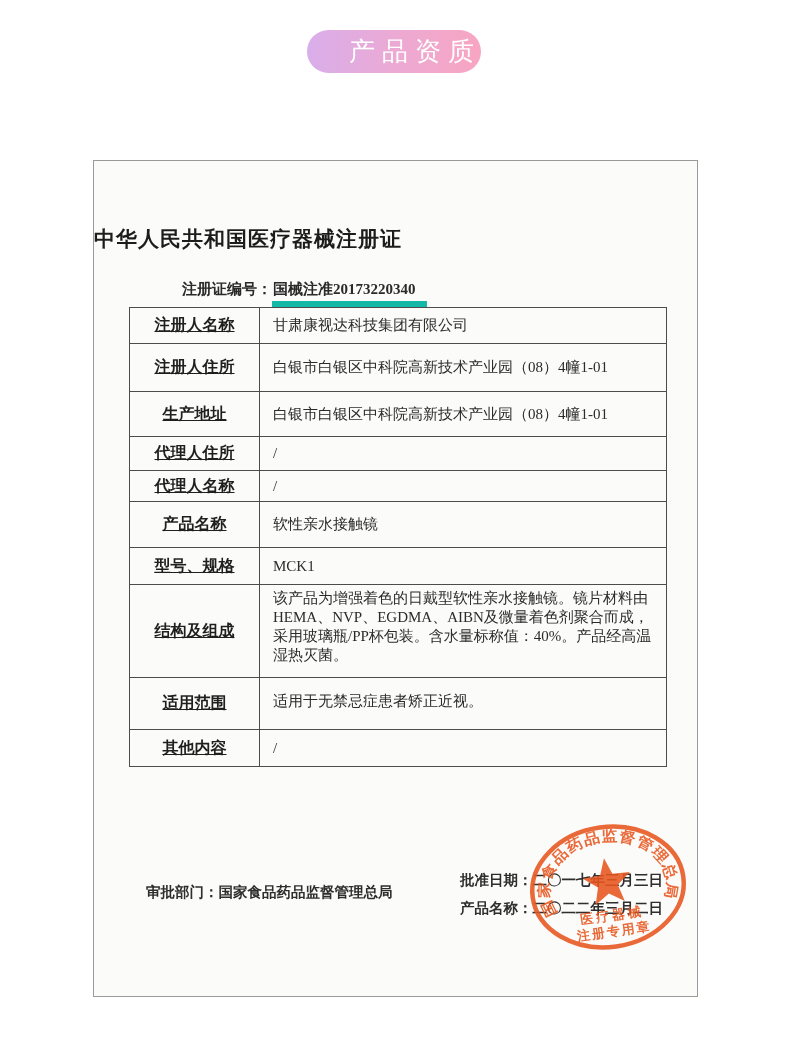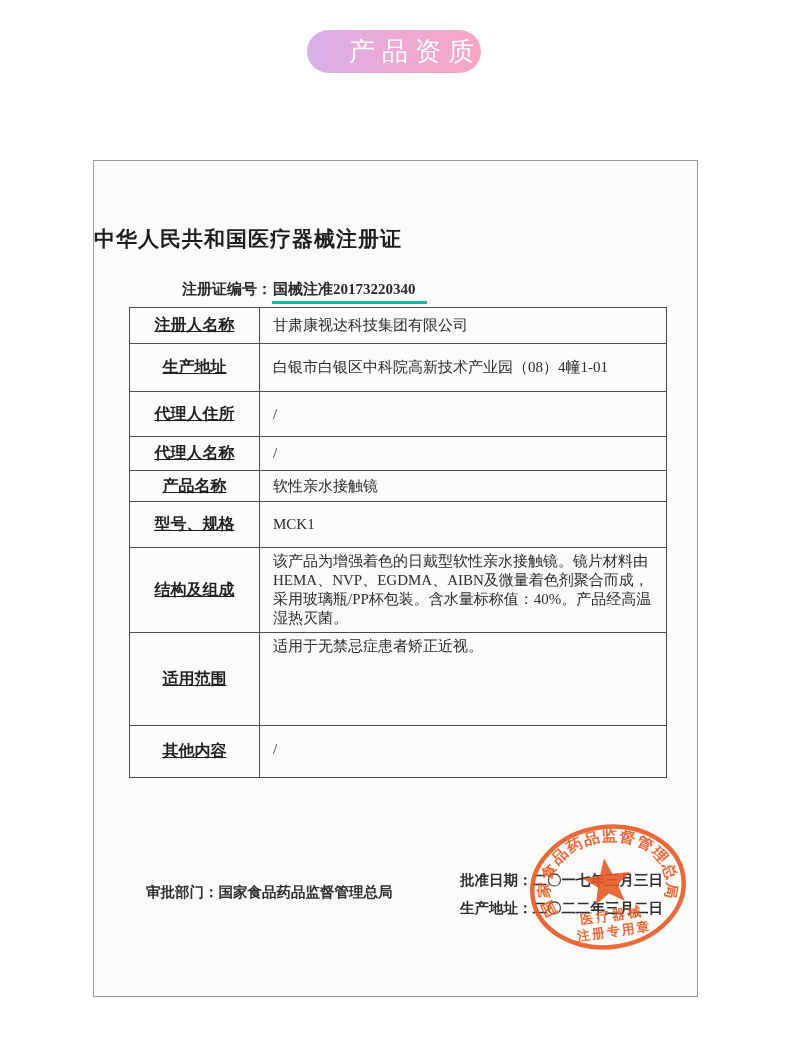--- a/index.html
+++ b/index.html
@@ -30,21 +30,21 @@
   .doc-title {
     position:absolute; top:64px; left:0; width:100%; text-align:left;
     font-size:21px; font-weight:bold; color:#1c1c1c; letter-spacing:1px;
     font-family:"Liberation Sans","DejaVu Sans",sans-serif;
   }
   .reg-line {
     position:absolute; top:119px; left:88px; font-size:15px; color:#2a2a2a;
     font-weight:bold; white-space:nowrap;
   }
   .reg-line .reg-value {
-    display:inline-block; border-bottom:3px solid #14b8a6; padding:0 4px 2px 1px;
+    display:inline-block; border-bottom:6px solid #14b8a6; padding:0 4px 2px 1px;
     min-width:155px;
   }
 
   
   .cert-table {
     position:absolute; top:146px; left:35px; width:537px;
     border-collapse:collapse; table-layout:fixed;
   }
   .cert-table td { border:1.5px solid #4c4c4c; color:#262626; }
   .cert-table td.lbl {
@@ -100,20 +100,24 @@
       <span>注册证编号：</span><span class="reg-value">国械注准20173220340</span>
     </div>
 
     <table class="cert-table">
       <tbody>
         <tr>
           <td class="lbl">注册人名称</td>
           <td class="val">甘肃康视达科技集团有限公司</td>
         </tr>
         <tr>
+          <td class="lbl">注册人住所</td>
+          <td class="val">白银市白银区中科院高新技术产业园（08）4幢1-01</td>
+        </tr>
+        <tr>
           <td class="lbl">生产地址</td>
           <td class="val">白银市白银区中科院高新技术产业园（08）4幢1-01</td>
         </tr>
         <tr>
           <td class="lbl">代理人住所</td>
           <td class="val">/</td>
         </tr>
         <tr>
           <td class="lbl">代理人名称</td>
           <td class="val">/</td>
@@ -141,21 +145,21 @@
       </tbody>
     </table>
 
     <div class="foot foot-dept">
       <span>审批部门：</span><span>国家食品药品监督管理总局</span>
     </div>
     <div class="foot foot-date">
       <span>批准日期：</span><span>二〇一七年三月三日</span>
     </div>
     <div class="foot foot-valid">
-      <span>生产地址：</span><span>二〇二二年三月二日</span>
+      <span>产品名称：</span><span>二〇二二年三月二日</span>
     </div>
 
     <svg class="stamp" viewBox="0 0 172 142" xmlns="http://www.w3.org/2000/svg">
       <g transform="rotate(-8 86 71)" fill="#e8561e">
         <ellipse cx="86" cy="71" rx="76" ry="60" fill="none" stroke="#e8561e" stroke-width="4.5"></ellipse>
         <path id="stampArc" d="M 34.9 94 A 59 46 0 1 1 137.1 94" fill="none"></path>
         <text font-size="14.5" letter-spacing="1" font-family="Liberation Serif, DejaVu Serif, serif" font-weight="bold">
           <textPath href="#stampArc" startOffset="50%" text-anchor="middle" textLength="205" lengthAdjust="spacingAndGlyphs">国家食品药品监督管理总局</textPath>
         </text>
         <polygon points="86,42 92.2,58.5 109.8,59.3 96,70.2 100.7,87.2 86,77.5 71.3,87.2 76,70.2 62.2,59.3 79.8,58.5"></polygon>

